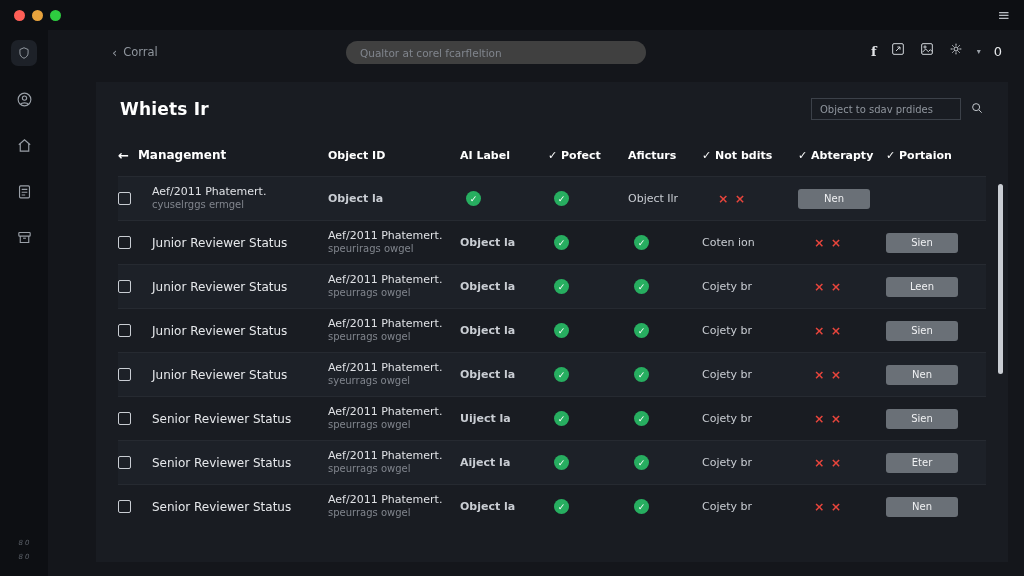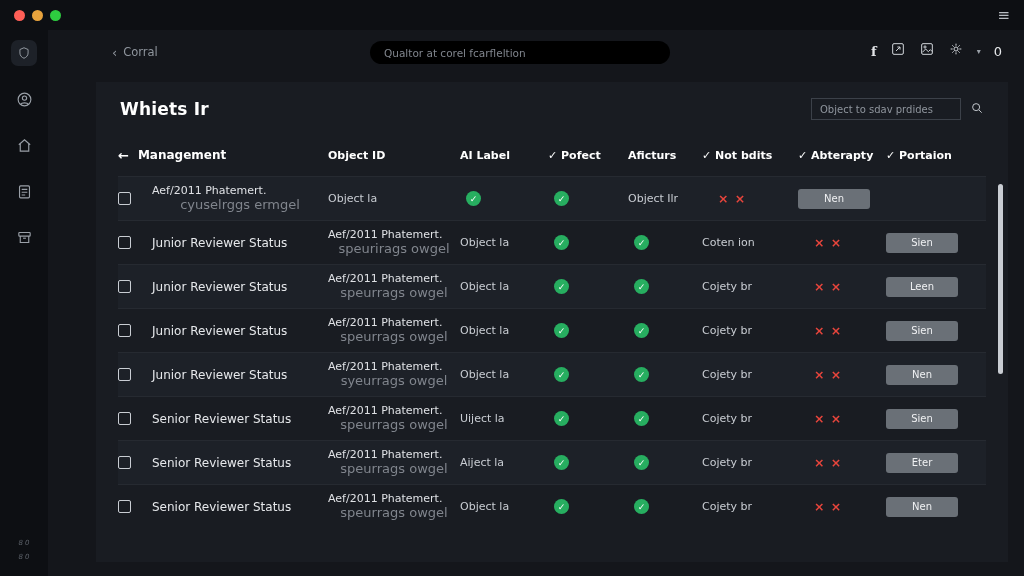--- a/index.html
+++ b/index.html
@@ -26,21 +26,21 @@
   .side-icon.logo { background:#1d2128; border-radius:7px; }
   .side-icon svg { stroke:#9aa0a8; fill:none; stroke-width:1.6; }
   .sidebar-footer { margin-top:auto; padding-bottom:12px; font-size:7px; color:#5d626a; text-align:left; line-height:1.9;font-style:italic; }
 
   .main { flex:1; background:#14161b; position:relative; }
 
   
   .topnav { height:44px; display:flex; align-items:center; padding:0 18px; position:relative; }
   .back { display:flex; align-items:center; gap:6px; color:#8f959d; font-size:11.5px; margin-left:46px; cursor:pointer; }
   .back .chev { font-size:13px; }
-  .search-pill { position:absolute; left:322px; top:11px; width:300px; height:23px; background:#000000; border-radius:12px; display:flex; align-items:center; padding:0 14px; }
+  .search-pill { position:absolute; left:298px; top:11px; width:300px; height:23px; background:#404040; border-radius:12px; display:flex; align-items:center; padding:0 14px; }
   .search-pill input { flex:1; background:transparent; border:none; outline:none; color:#8f959d; font-size:10.5px; font-family:inherit; }
   .search-pill input::placeholder { color:#80858d; }
   .topnav-actions { position:absolute; right:22px; top:11px; display:flex; align-items:center; gap:13px; color:#e3e5e8; }
   .topnav-actions .f { font-weight:bold; font-size:13px; font-family:"DejaVu Serif","Liberation Serif",serif; }
   .topnav-actions svg { stroke:#cfd3d8; fill:none; stroke-width:1.5; }
   .caret { font-size:8px; color:#9aa0a8; }
   .count { font-size:13px; color:#e6e8eb; }
 
   
   .panel { position:absolute; left:48px; top:52px; right:16px; bottom:14px; background:#191c22; }
@@ -57,22 +57,22 @@
   .thead { height:42px; font-size:11px; font-weight:bold; color:#ffffff; }
   .mgmt { grid-column:1/3; display:flex; align-items:center; gap:9px; font-size:12px; cursor:pointer; }
   .mgmt .arr { font-size:13px; }
   .col-label { white-space:nowrap; }
   .row { height:44px; border-top:1px solid #262a31; font-size:11px; }
   .row:nth-child(even) { background:#1d2128; }
   .cb { width:13px; height:13px; border:1.5px solid #c9cdd3; border-radius:2px; cursor:pointer; }
   .name { font-size:12px; color:#e6e8eb; white-space:nowrap; }
   .oid { line-height:1.25; }
   .oid .main-id { font-size:11px; color:#dfe1e5; white-space:nowrap; }
-  .oid .sub { font-size:13px; color:#80858d; white-space:nowrap;text-align:center; }
-  .ai { color:#c9cdd3; white-space:nowrap; }
+  .oid .sub { font-size:10px; color:#80858d; white-space:nowrap; }
+  .ai { color:#c9cdd3; white-space:nowrap;font-weight:bold; }
   .badge-cell { padding-left:6px; }
   .badge { width:15px; height:15px; border-radius:50%; background:#27ae60; color:#fff; font-size:9px; display:flex; align-items:center; justify-content:center; }
   .nb { color:#c9cdd3; white-space:nowrap; }
   .xx { color:#e8453c; font-weight:bold; font-size:12.5px; letter-spacing:1px; padding-left:16px; white-space:nowrap; }
   .btn { width:72px; height:20px; background:#6a7077; border:none; border-radius:3px; color:#f0f1f3; font-size:10px; display:flex; align-items:center; justify-content:center; cursor:pointer; font-family:inherit;text-align:center; }
   .scrollbar { position:absolute; right:5px; top:102px; width:5px; height:190px; background:#c9cdd3; border-radius:3px; cursor:pointer; }
 </style>
 </head>
 <body>
 

